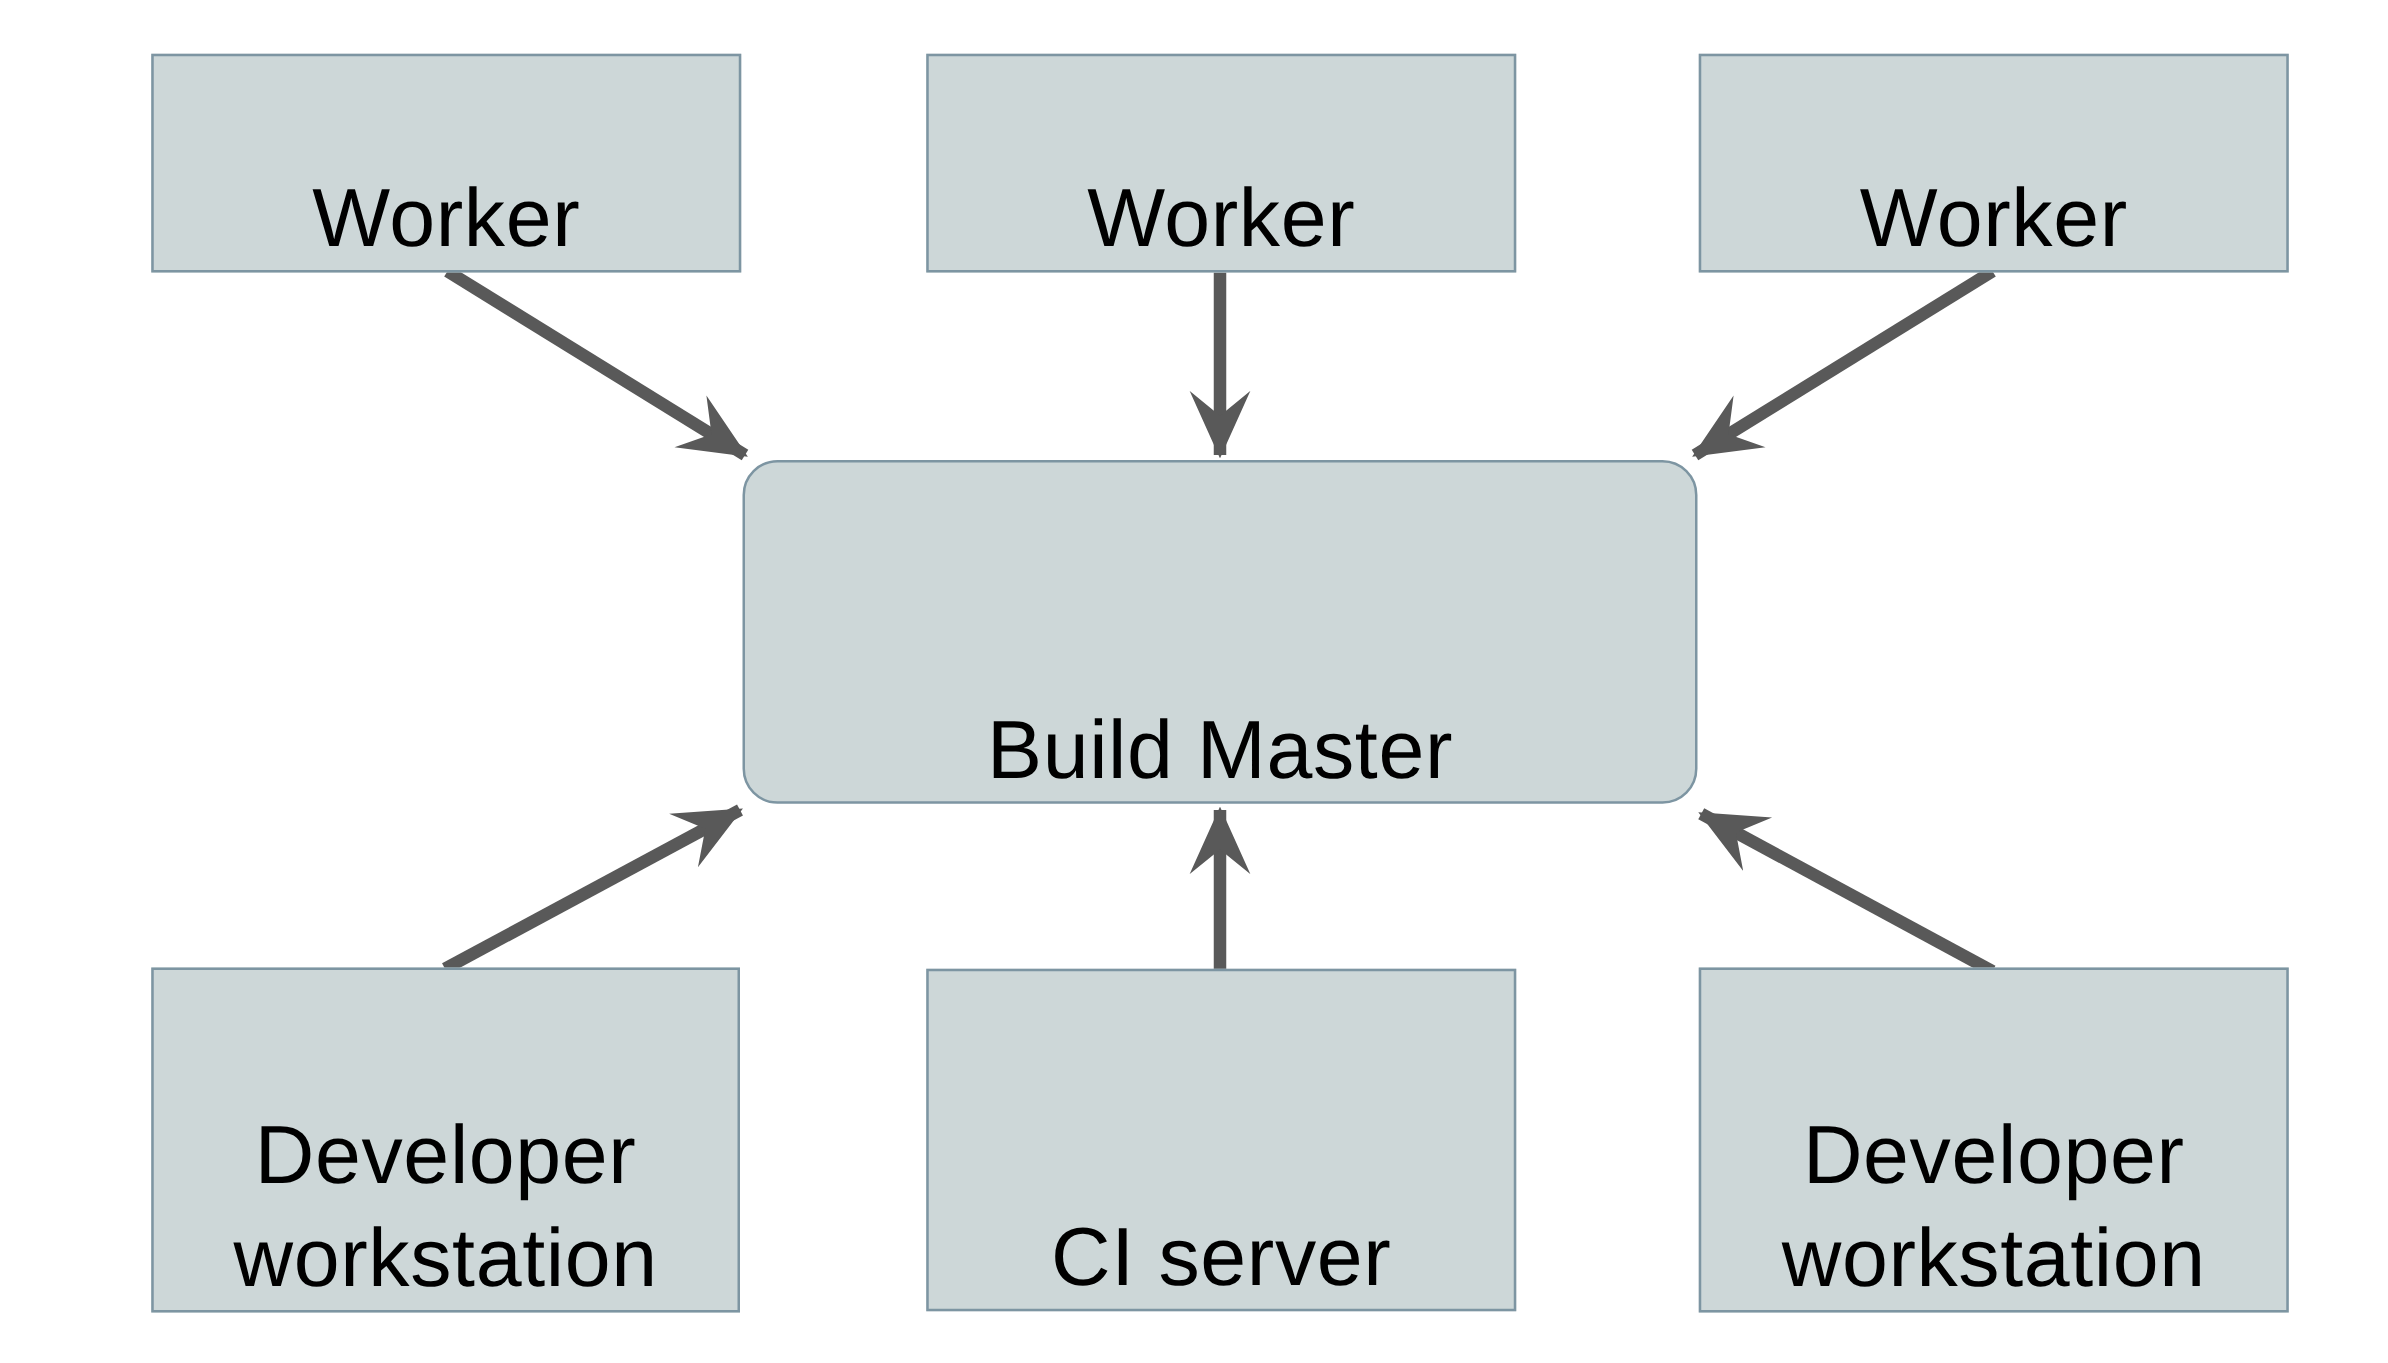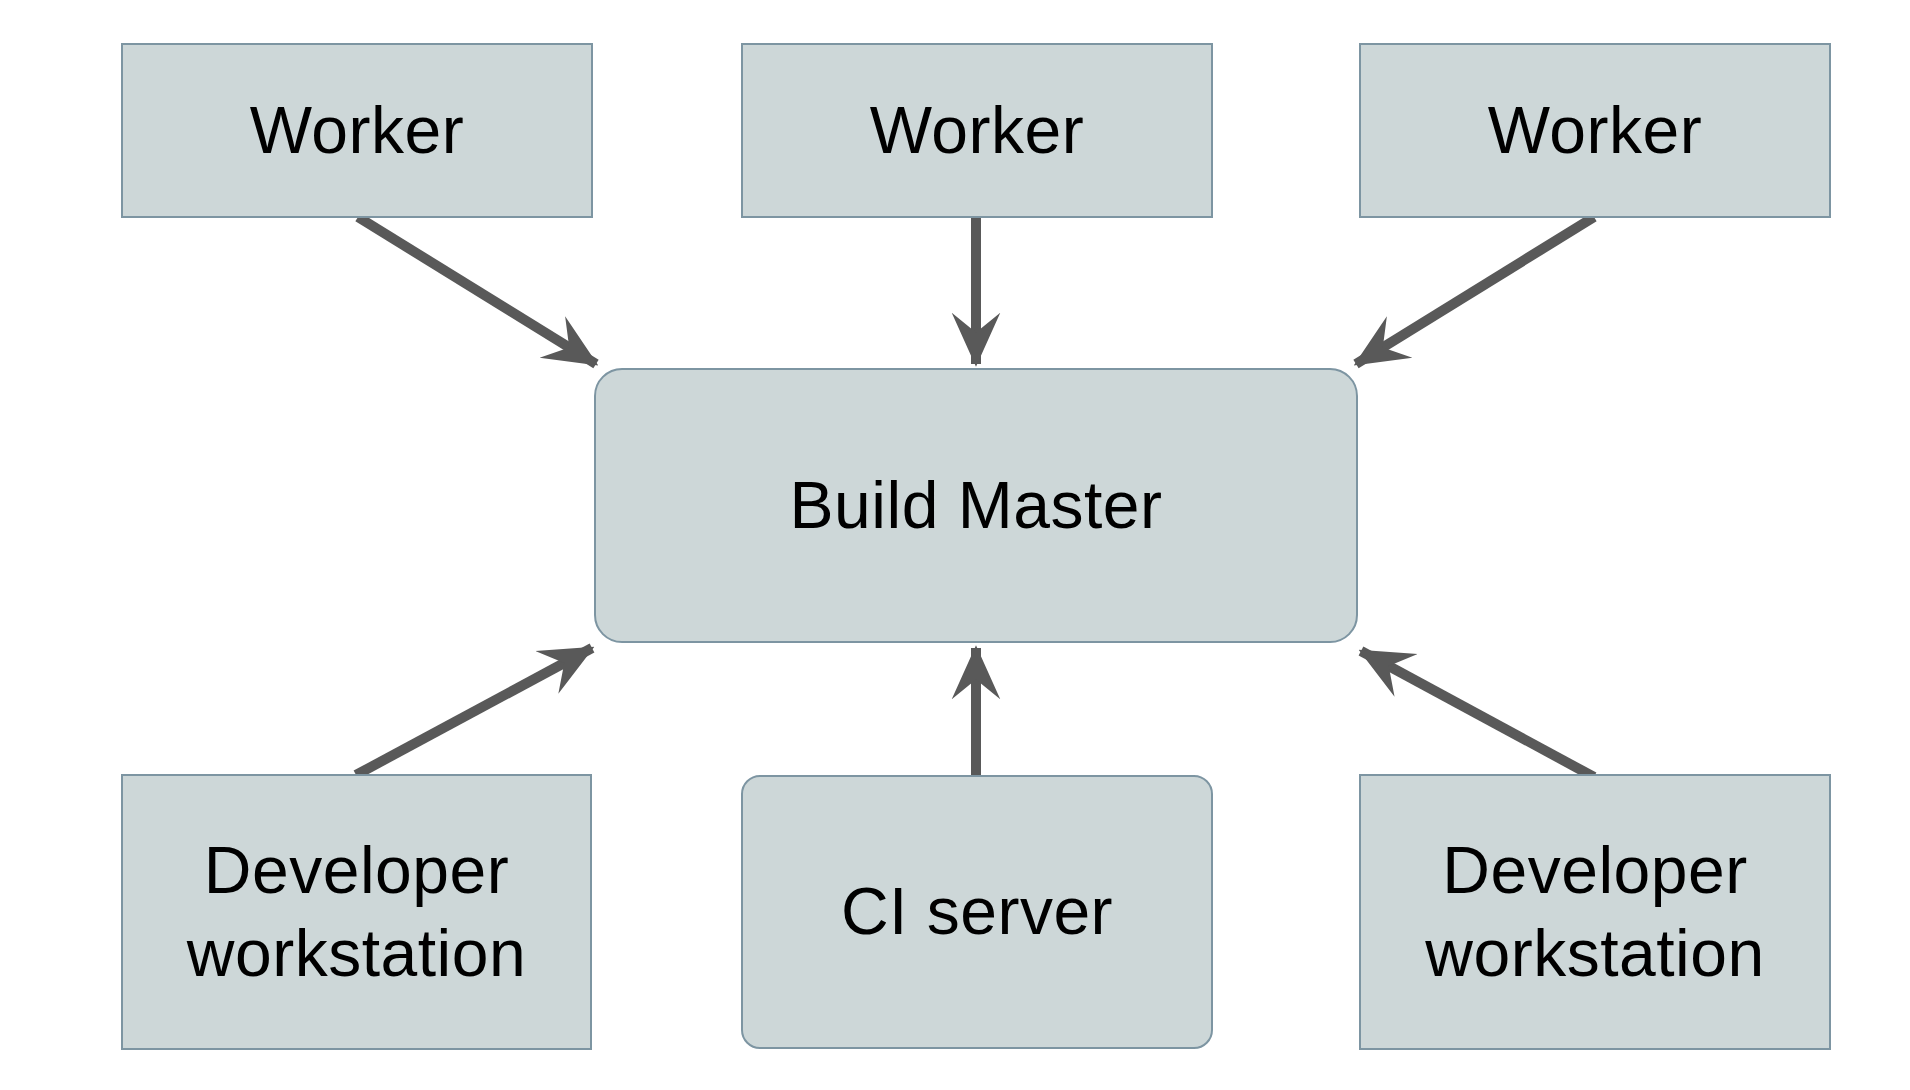--- a/index.html
+++ b/index.html
@@ -20,21 +20,21 @@
     left: 0;
     top: 0;
     width: 100%;
     height: 100%;
     pointer-events: none;
   }
   .node {
     position: absolute;
     box-sizing: border-box;
     display: flex;
-    align-items: center;
+    align-items: flex-end;
     justify-content: center;
     text-align: center;
     background: var(--node-fill, #cdd7d8);
     border: 2px solid var(--node-border, #7d95a2);
     color: var(--text-color, #000000);
     font-size: 66px;
     line-height: 1.26;
     letter-spacing: 0.5px;
   }
   .node .node-label {
@@ -70,20 +70,20 @@
       </div>
       <div class="node" style="left: 1359px; top: 43px; width: 472px; height: 175px;">
         <span class="node-label">Worker</span>
       </div>
       <div class="node" style="left: 594px; top: 368px; width: 764px; height: 275px; border-radius: 28px;">
         <span class="node-label">Build Master</span>
       </div>
       <div class="node" style="left: 121px; top: 774px; width: 471px; height: 276px;">
         <span class="node-label">Developer workstation</span>
       </div>
-      <div class="node" style="left: 741px; top: 775px; width: 472px; height: 274px; border-radius: 19px;">
+      <div class="node" style="left: 741px; top: 775px; width: 472px; height: 274px;">
         <span class="node-label">CI server</span>
       </div>
       <div class="node" style="left: 1359px; top: 774px; width: 472px; height: 276px;">
         <span class="node-label">Developer workstation</span>
       </div>
     </div>
 </div>
 
 </body></html>

